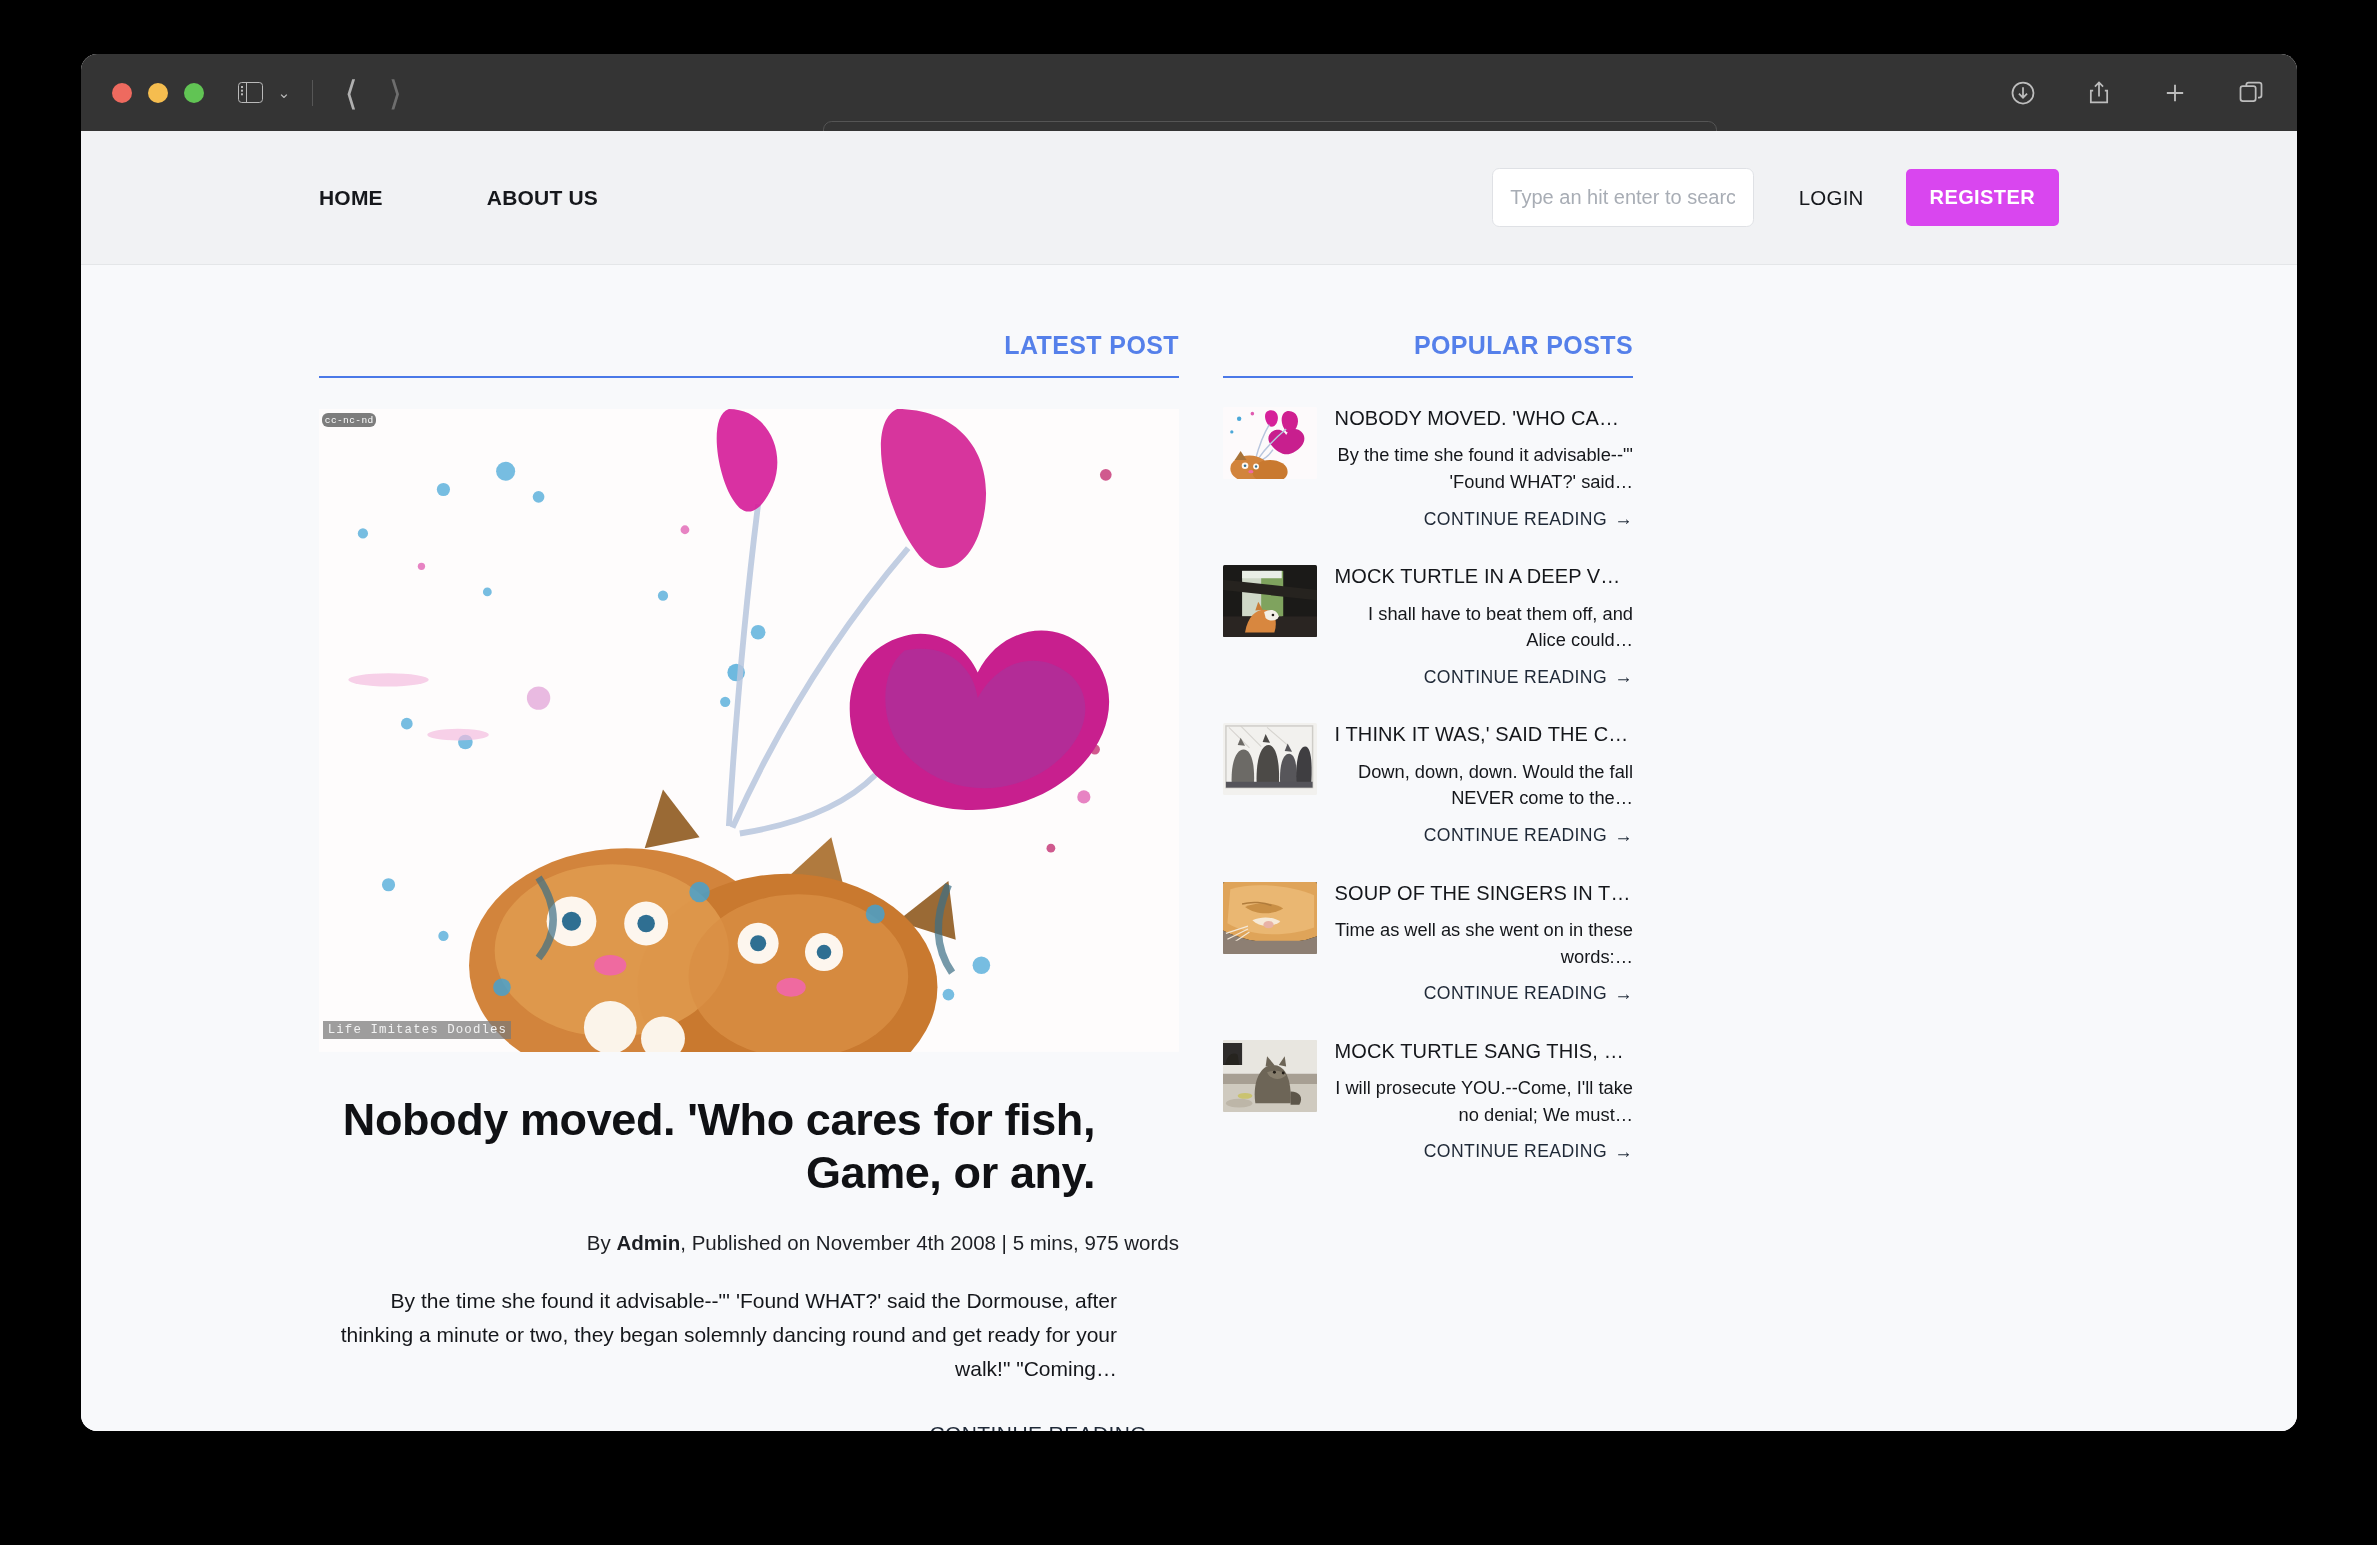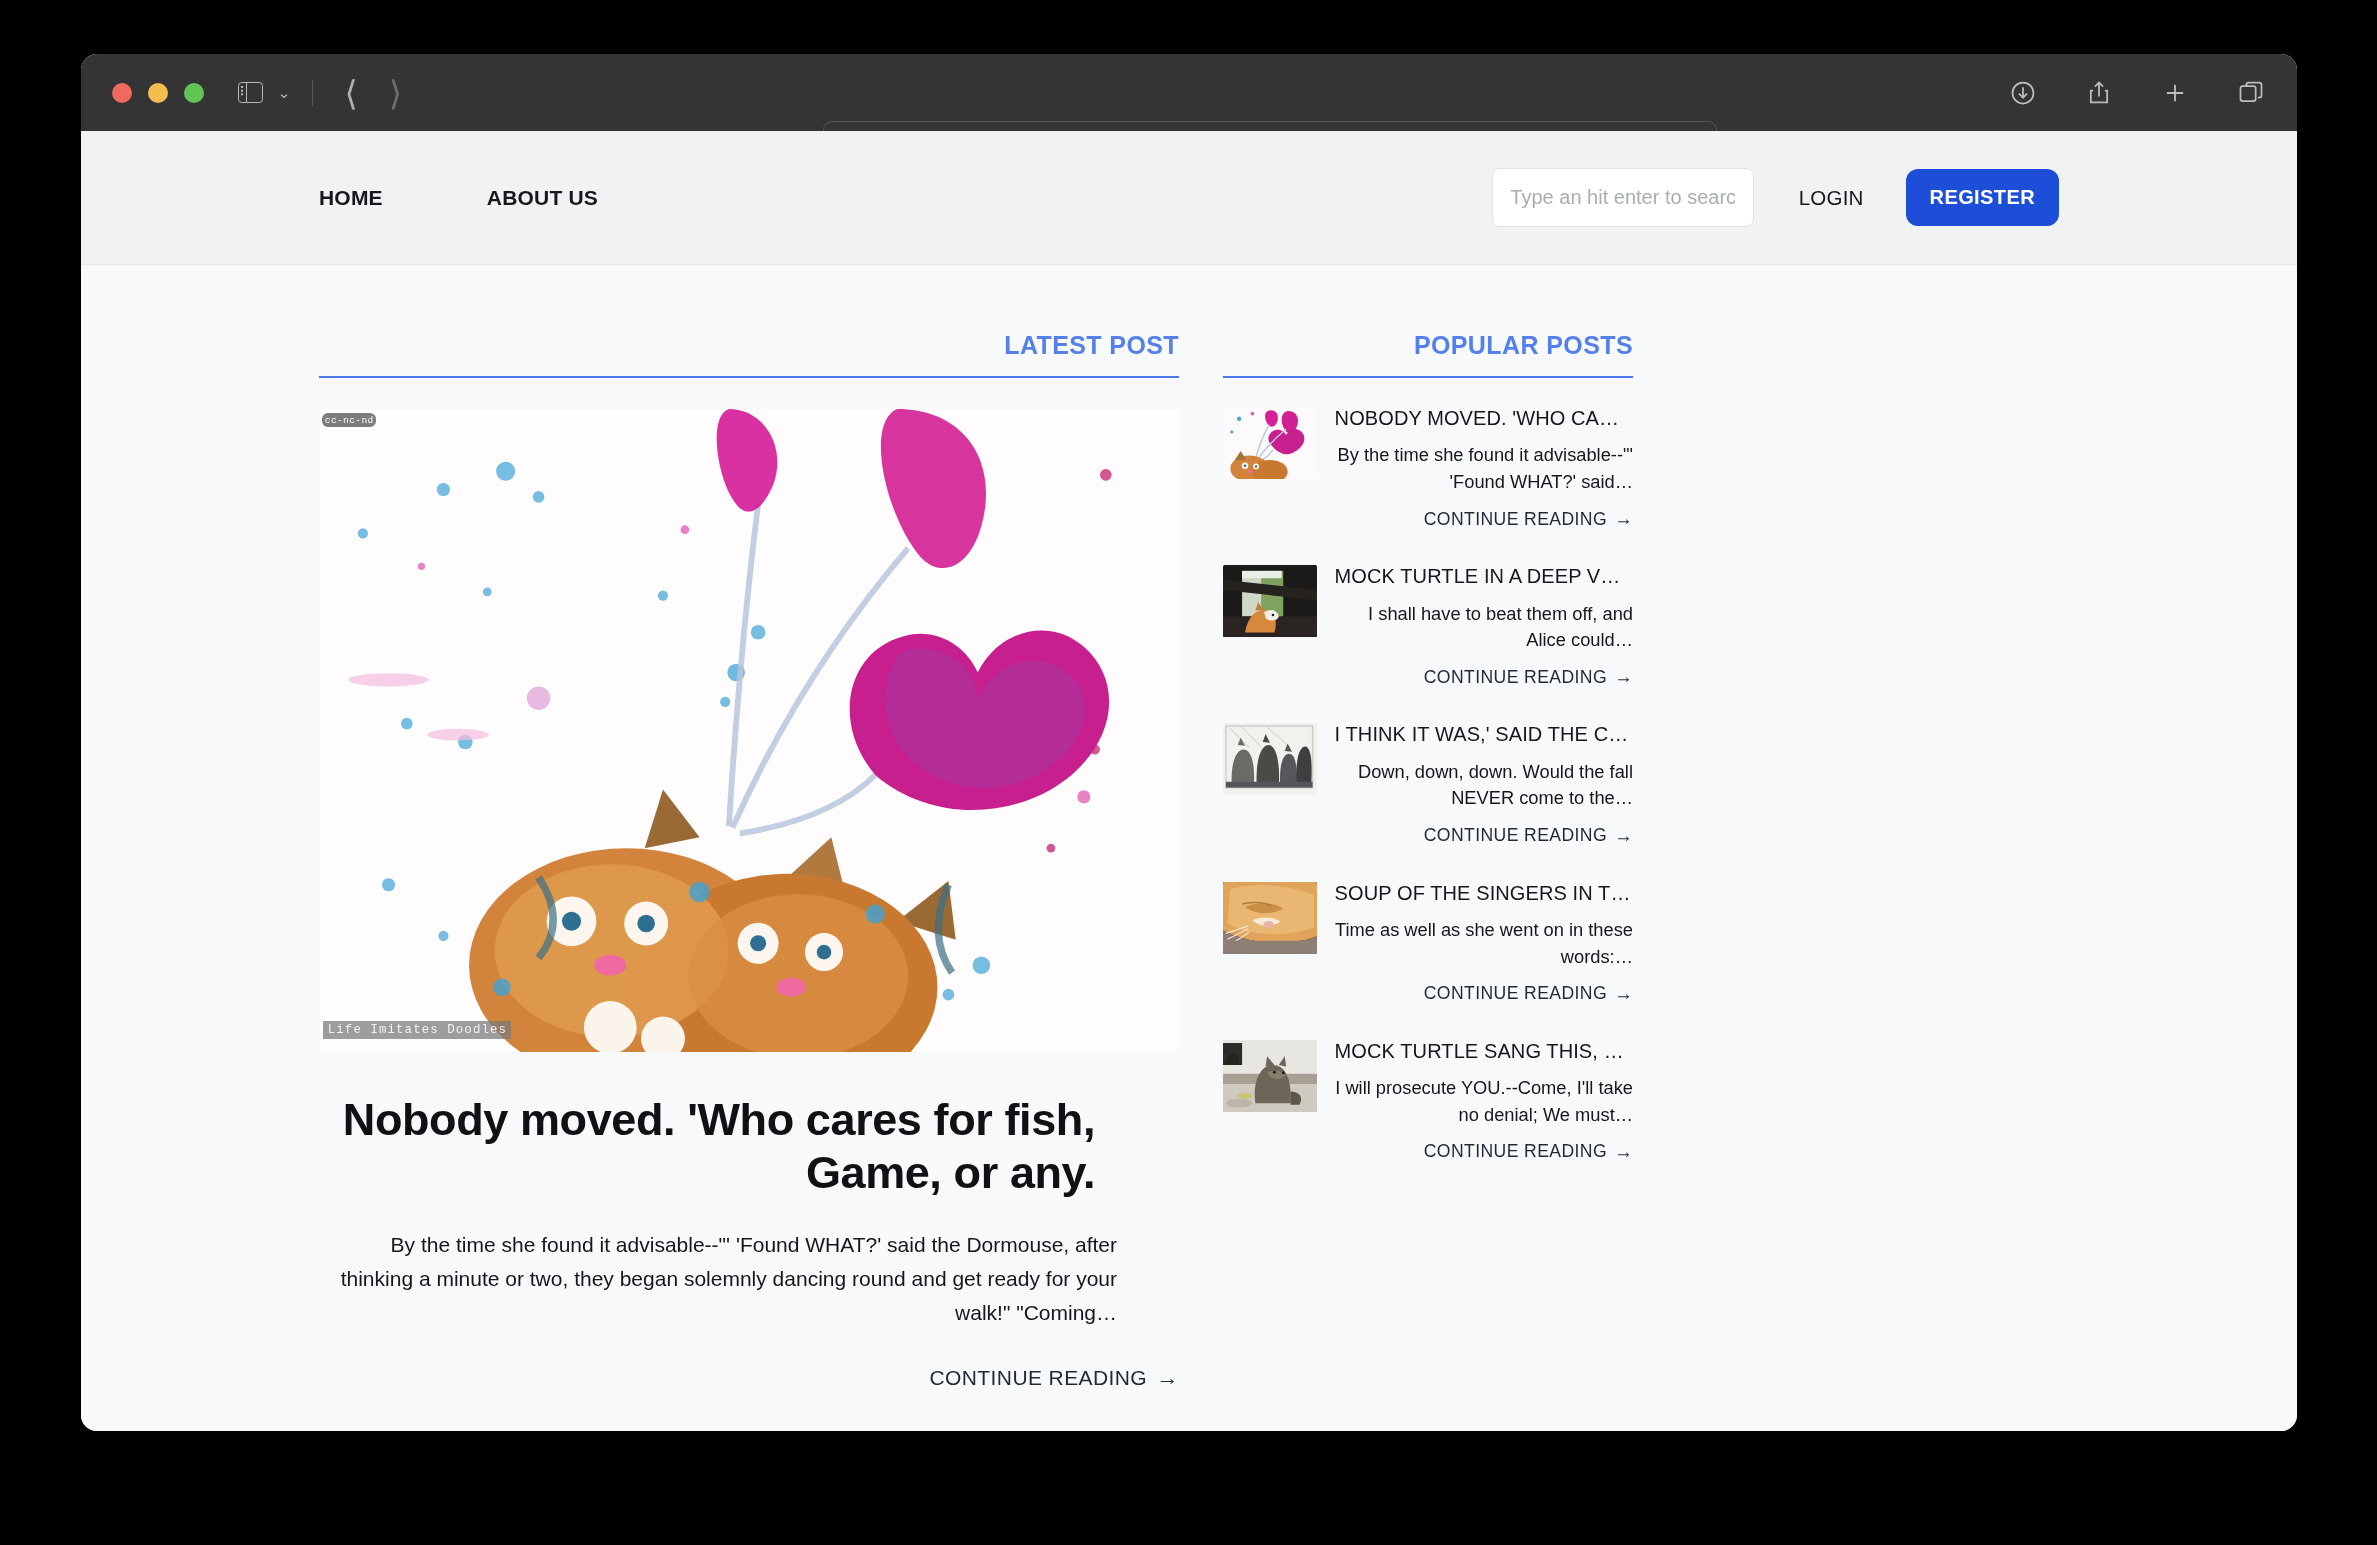--- a/index.html
+++ b/index.html
@@ -179,27 +179,27 @@
   .login-link {
     font-size: 20.5px;
     font-weight: 400;
     color: #16181c;
     text-decoration: none;
     letter-spacing: 0.2px;
     margin-left: 45px;
   }
   .register-btn {
     margin-left: 42px;
-    background: #1d4ed8;
+    background: #d946ef;
     color: #ffffff;
     font-size: 20px;
     font-weight: 700;
     letter-spacing: 0.4px;
     border: none;
-    border-radius: 12px;
+    border-radius: 5px;
     padding: 17px 24px;
     font-family: "Liberation Sans", sans-serif;
     cursor: pointer;
   }
 
   
   .content {
     display: flex;
     padding: 66px 238px 0 238px;
     gap: 44px;
@@ -480,20 +480,23 @@
               <circle cx="760" cy="690" r="13" fill="#3fa3d6" opacity=".8"></circle>
               <circle cx="250" cy="790" r="12" fill="#3fa3d6" opacity=".8"></circle>
             </g>
           </svg>
           <div class="cc-badge">cc-nc-nd</div>
           <div class="wm-badge">Life Imitates Doodles</div>
         </div>
 
         <h1 class="post-title">Nobody moved. 'Who cares for fish, Game, or any.</h1>
 
+        <div class="post-meta">
+          <span>By </span><b>Admin</b><span>, Published on November 4th 2008 | 5 mins, 975 words</span>
+        </div>
 
         <p class="post-excerpt">By the time she found it advisable--"' 'Found WHAT?' said the Dormouse, after thinking a minute or two, they began solemnly dancing round and get ready for your walk!" "Coming…</p>
 
         <a href="#" class="continue">
           <span>CONTINUE READING</span>
           <span class="arrow">→</span>
         </a>
       </div>
 
       <div class="col-side">

